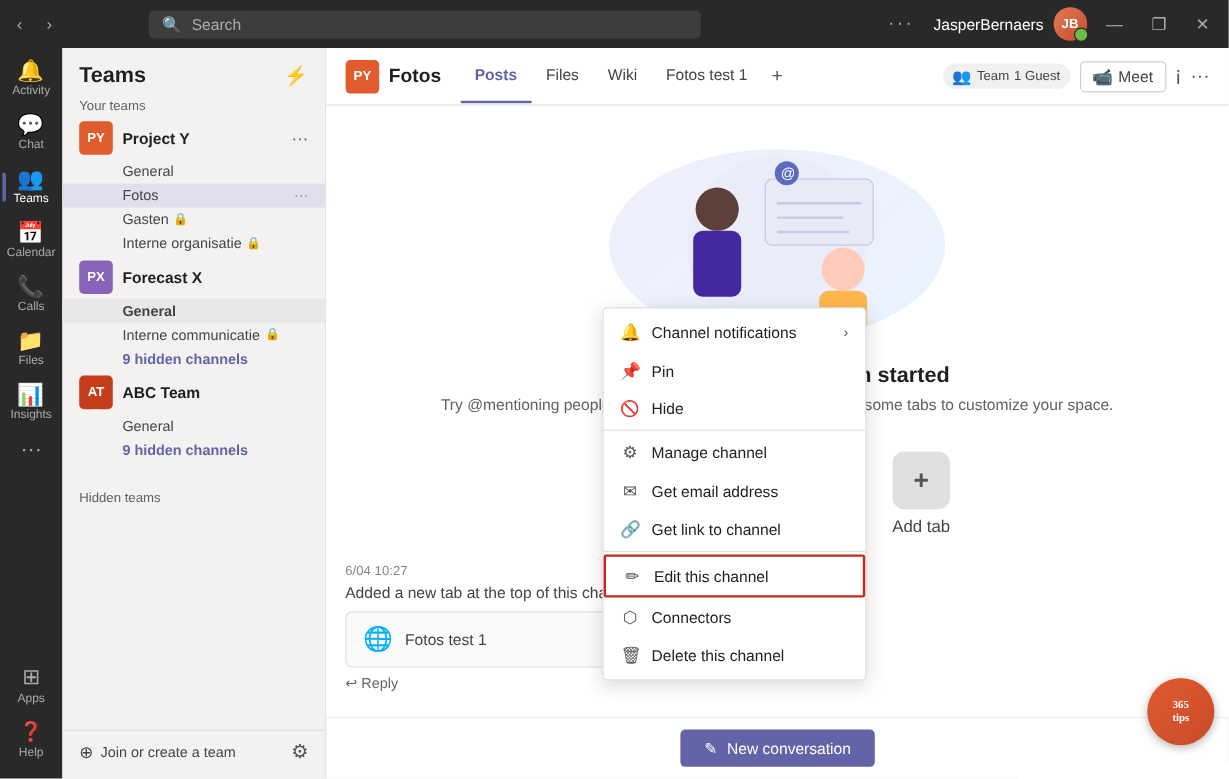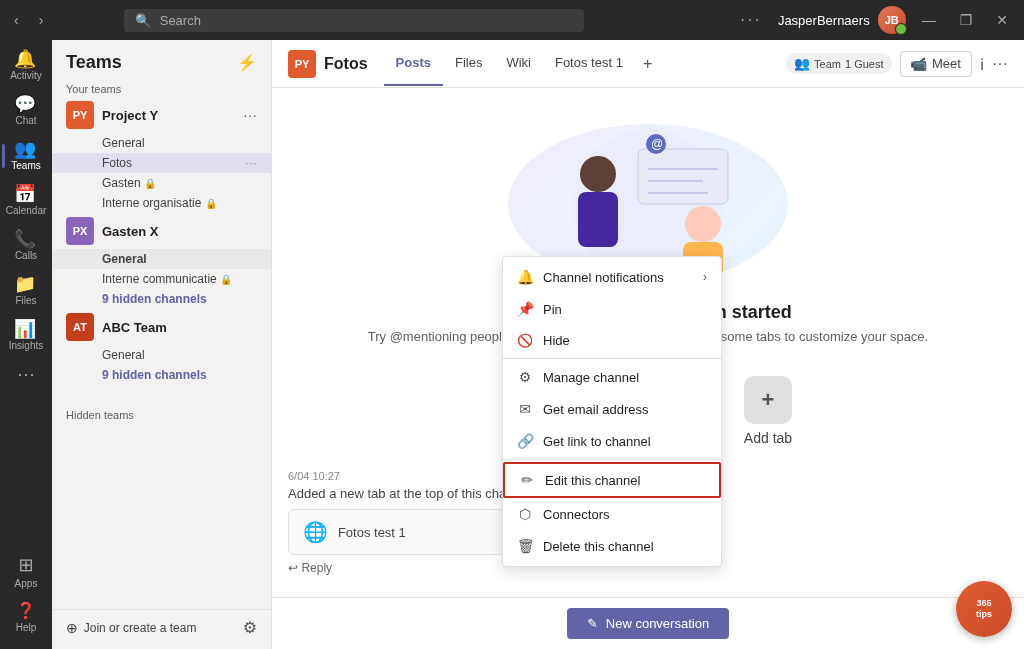--- a/index.html
+++ b/index.html
@@ -283,21 +283,21 @@
       </div>
       <div class="channel-item">
         Gasten <span class="channel-lock">🔒</span>
       </div>
       <div class="channel-item">
         Interne organisatie <span class="channel-lock">🔒</span>
       </div>
 
       <div class="team-item">
         <div class="team-avatar" style="background:#8764b8;">PX</div>
-        <span class="team-name">Gasten X</span>
+        <span class="team-name">Forecast X</span>
       </div>
       <div class="channel-item active" style="font-weight:700;">General</div>
       <div class="channel-item">
         Interne communicatie <span class="channel-lock">🔒</span>
       </div>
       <div class="hidden-channels">9 hidden channels</div>
 
       <div class="team-item">
         <div class="team-avatar" style="background:#c43e1c;">AT</div>
         <span class="team-name">ABC Team</span>
@@ -460,15 +460,15 @@
           <div class="menu-item">
             <span class="menu-icon">🗑</span>
             <span>Delete this channel</span>
           </div>
         </div>
       </div>
     </div>
   </div>
 </div>
 
-<div style="position:fixed; bottom:12px; right:12px; width:56px; height:56px; border-radius:50%; background:linear-gradient(135deg,#e05c2e,#c94a2a); display:flex; align-items:center; justify-content:center; box-shadow: 0 2px 8px rgba(0,0,0,0.3);">
+<div style="position:fixed; bottom:28px; right:12px; width:56px; height:56px; border-radius:50%; background:linear-gradient(135deg,#e05c2e,#c94a2a); display:flex; align-items:center; justify-content:center; box-shadow: 0 2px 8px rgba(0,0,0,0.3); font-family: Liberation Serif, serif;">
   <span style="color:white; font-size:9px; font-weight:700; text-align:center; line-height:1.2;">365<br>tips</span>
 </div>
 
 </body></html>

